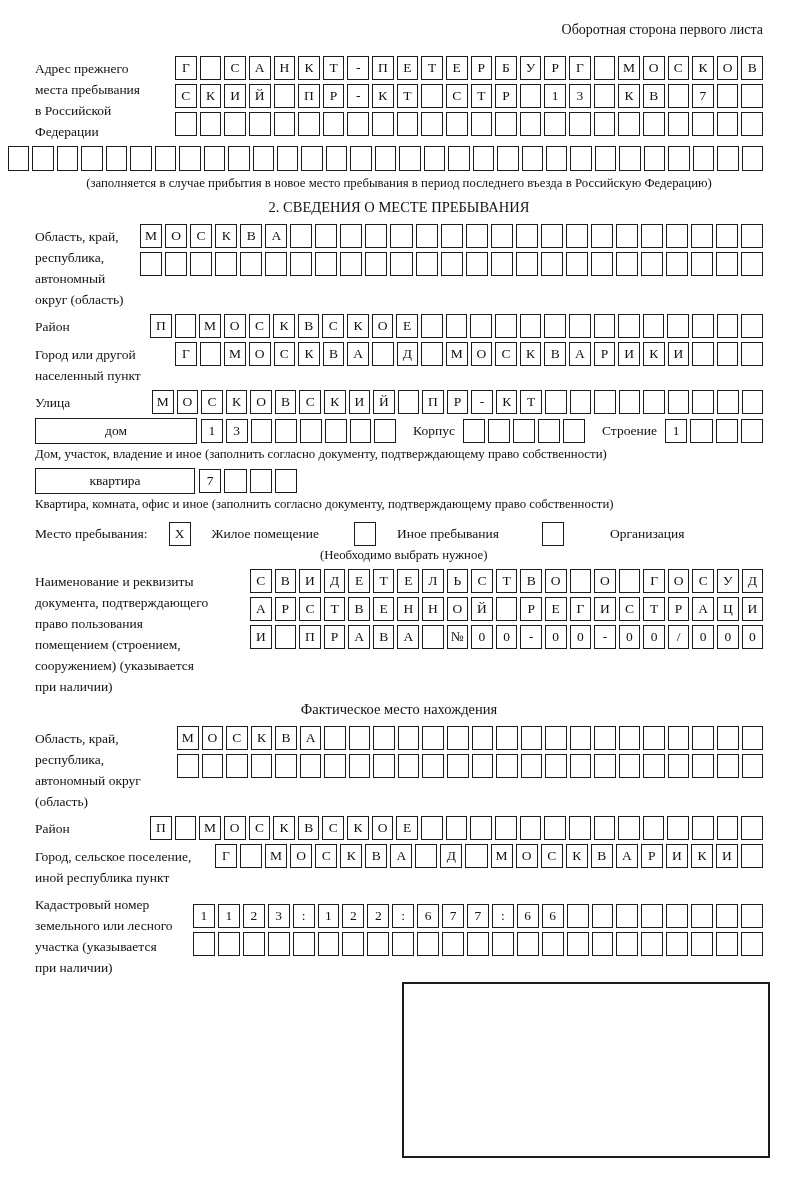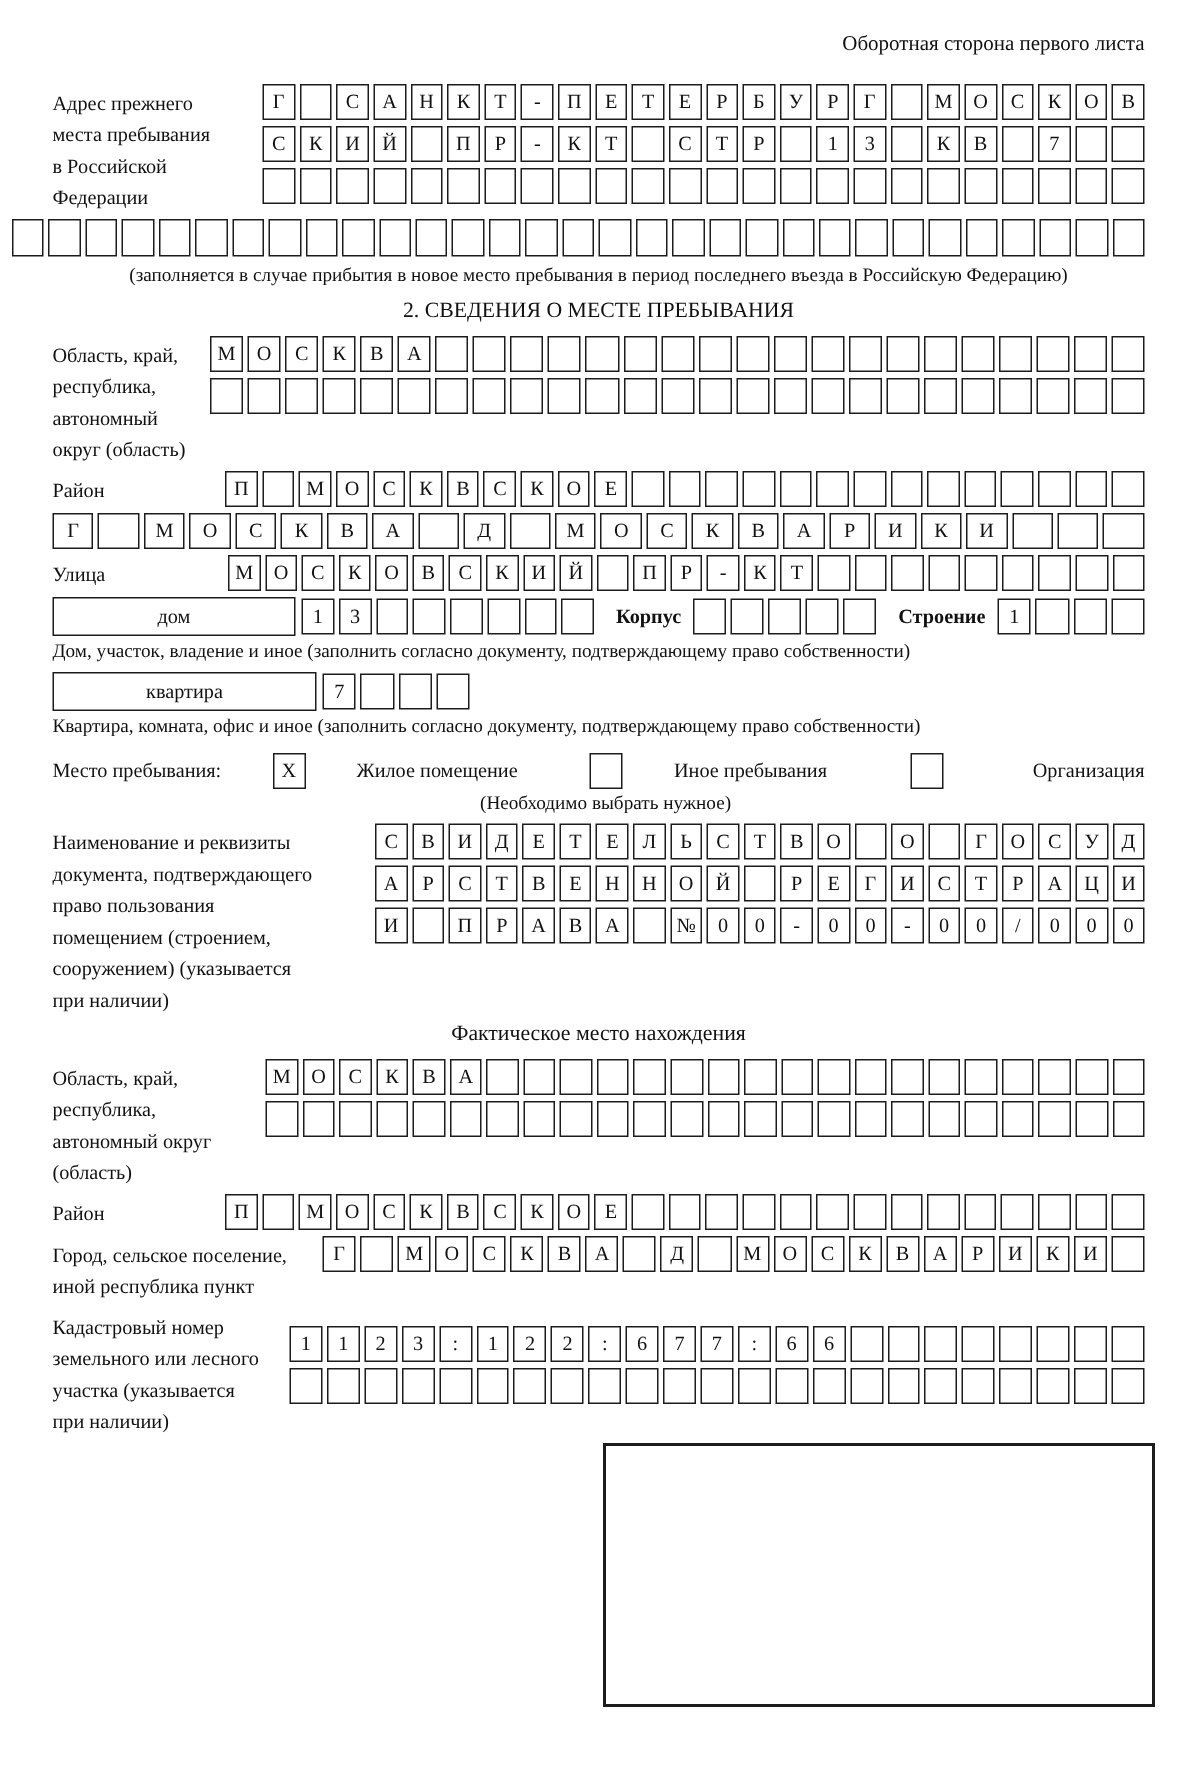--- a/index.html
+++ b/index.html
@@ -32,25 +32,25 @@
   .note { font-size:12.8px; text-align:center; margin:2px 0 6px 0; }
   .sec-title { font-size:14.5px; font-weight:normal; text-align:center; margin:8px 0 8px 0; }
 
   
   .inline-row { display:flex; align-items:center; gap:4px; margin-bottom:3px; }
   .wide-box {
     border:1.6px solid #1c1c1c; height:26px;
     display:flex; align-items:center; justify-content:center;
     font-size:13.5px;
   }
-  .ilabel { font-size:13.5px; padding:0 4px;font-weight:bold; }
+  .ilabel { font-size:13.5px; padding:0 4px; }
   .spacer { flex:1; }
 
   
-  .check-row { display:flex; align-items:center; gap:0; margin:10px 0 2px 0; font-size:13.5px;justify-content:space-between; }
+  .check-row { display:flex; align-items:center; gap:21px; margin:10px 0 2px 0; font-size:13.5px; }
   .chk { width:22px; height:24px; border:1.6px solid #1c1c1c; flex:none;
     display:flex; align-items:center; justify-content:center; font-size:13.5px; }
 
   .stamp-wrap { width:380px; margin-left:auto; margin-right:-9px; }
   .stamp-box { width:368px; height:176px; border:2px solid #1c1c1c; margin-left:10px; }
 </style>
 </head>
 <body>
 
 <div class="page">
@@ -268,20 +268,22 @@
         <div class="cell"></div>
         <div class="cell"></div>
         <div class="cell"></div>
         <div class="cell"></div>
         <div class="cell"></div>
         <div class="cell"></div>
       </div>
   </div>
 
   <div class="frow">
+    <div class="flabel multiline" style="width:140px">Город или другой
+населенный пункт</div>
     <div class="grid">
         <div class="cell">Г</div>
         <div class="cell"></div>
         <div class="cell">М</div>
         <div class="cell">О</div>
         <div class="cell">С</div>
         <div class="cell">К</div>
         <div class="cell">В</div>
         <div class="cell">А</div>
         <div class="cell"></div>
@@ -360,21 +362,21 @@
     <div class="grid" style="flex:none;width:98px">
         <div class="cell">1</div>
         <div class="cell"></div>
         <div class="cell"></div>
         <div class="cell"></div>
       </div>
   </div>
   <div class="note" style="text-align:left">Дом, участок, владение и иное (заполнить согласно документу, подтверждающему право собственности)</div>
 
   <div class="inline-row">
-    <div class="wide-box" style="width:176px">квартира</div>
+    <div class="wide-box" style="width:160px">квартира</div>
     <div class="grid" style="flex:none;width:98px">
         <div class="cell">7</div>
         <div class="cell"></div>
         <div class="cell"></div>
         <div class="cell"></div>
       </div>
   </div>
   <div class="note" style="text-align:left">Квартира, комната, офис и иное (заполнить согласно документу, подтверждающему право собственности)</div>
 
   <div class="check-row">

